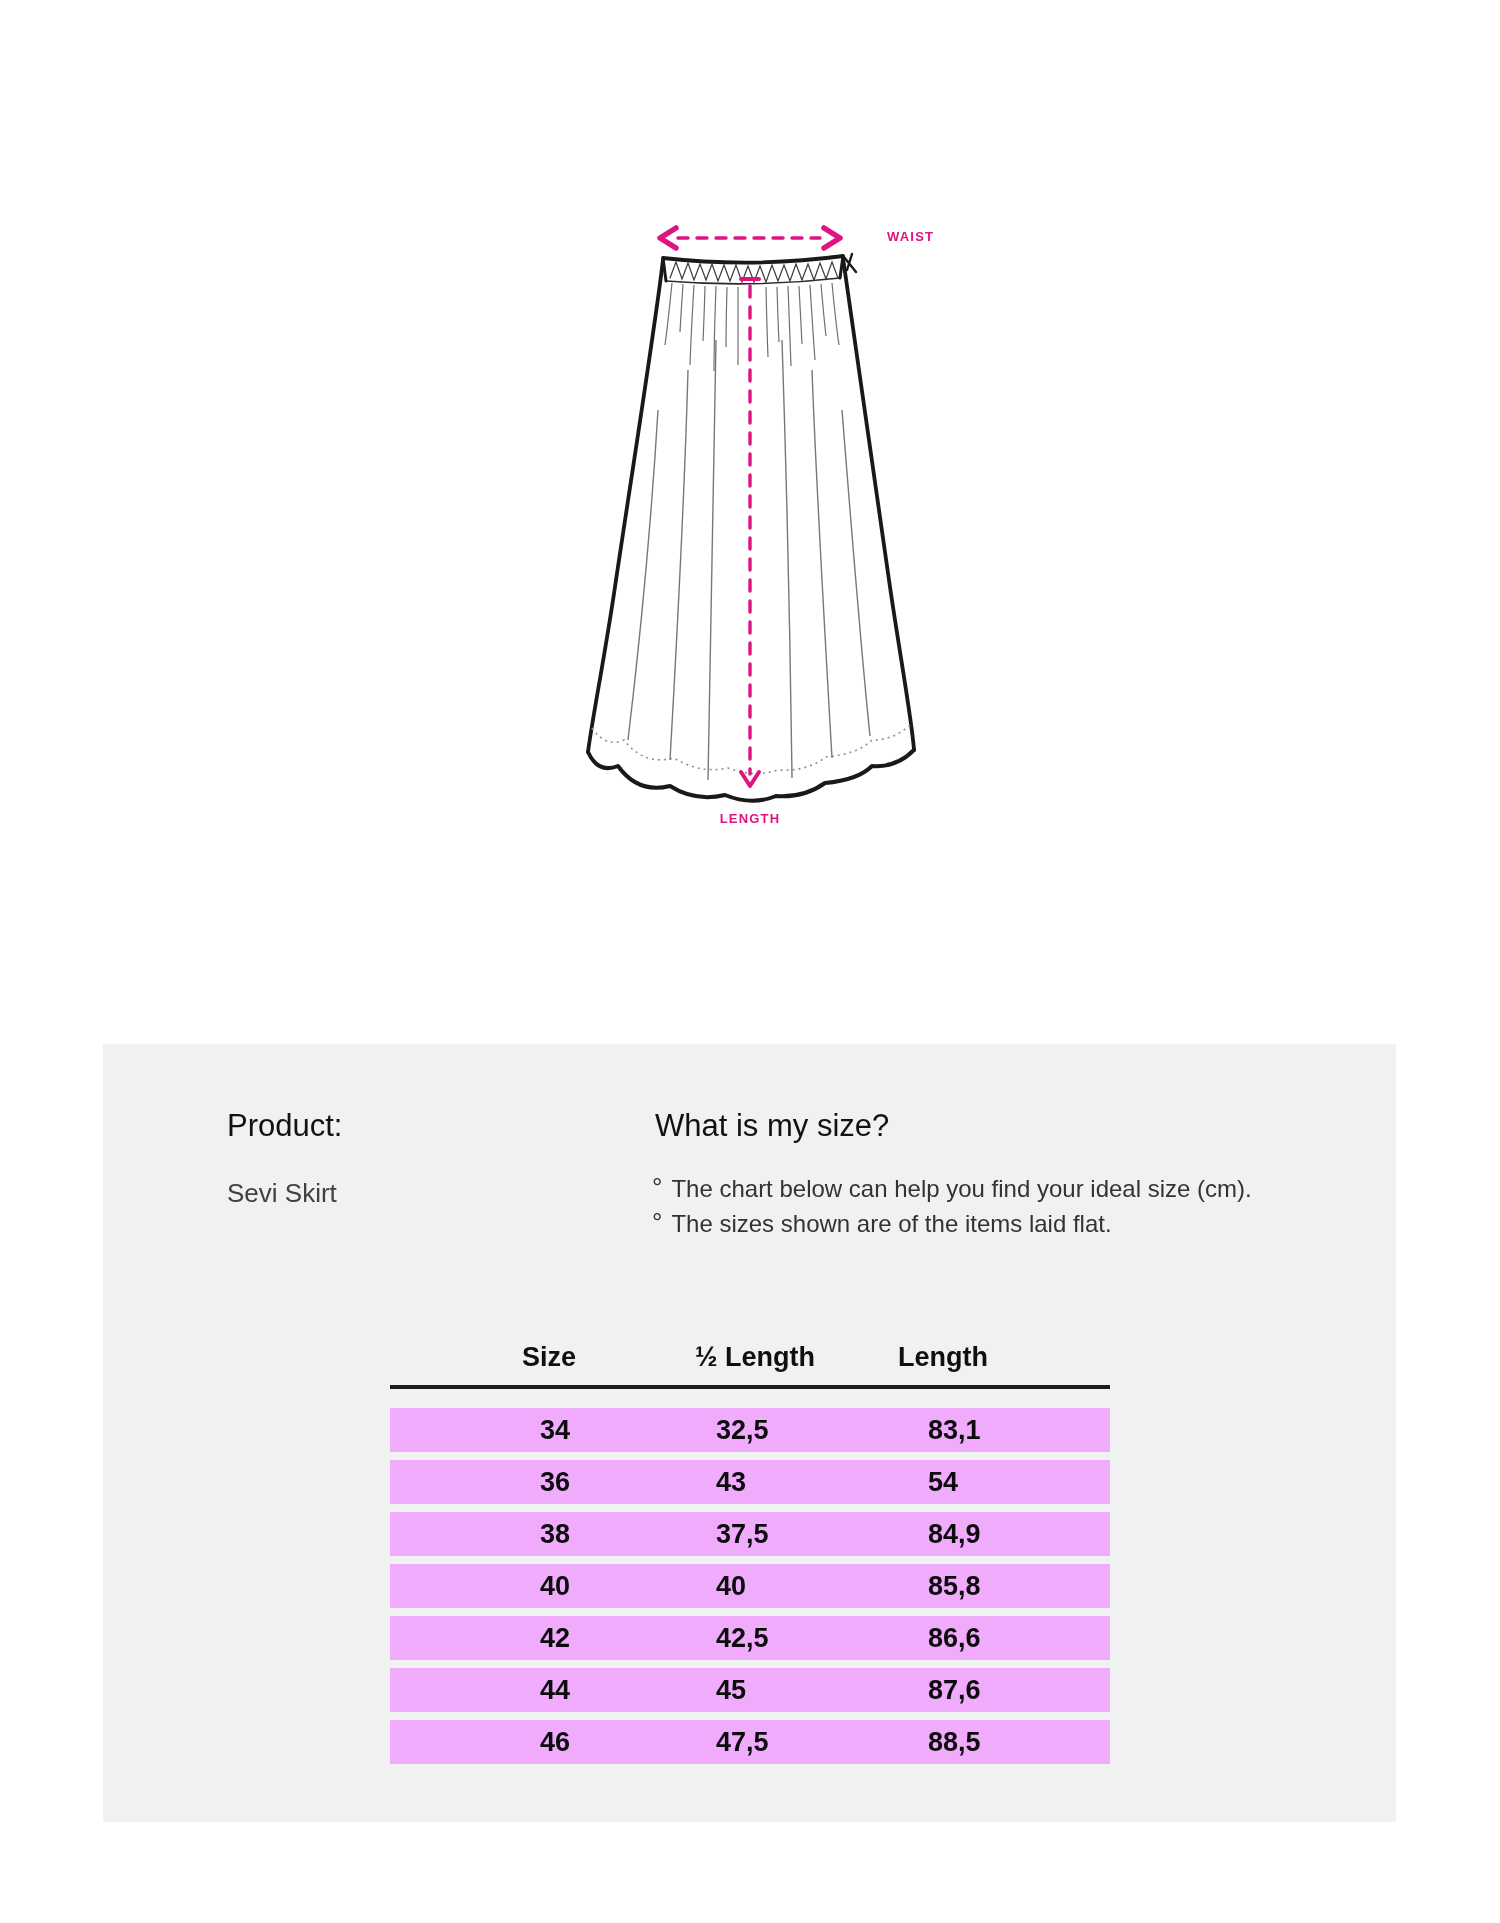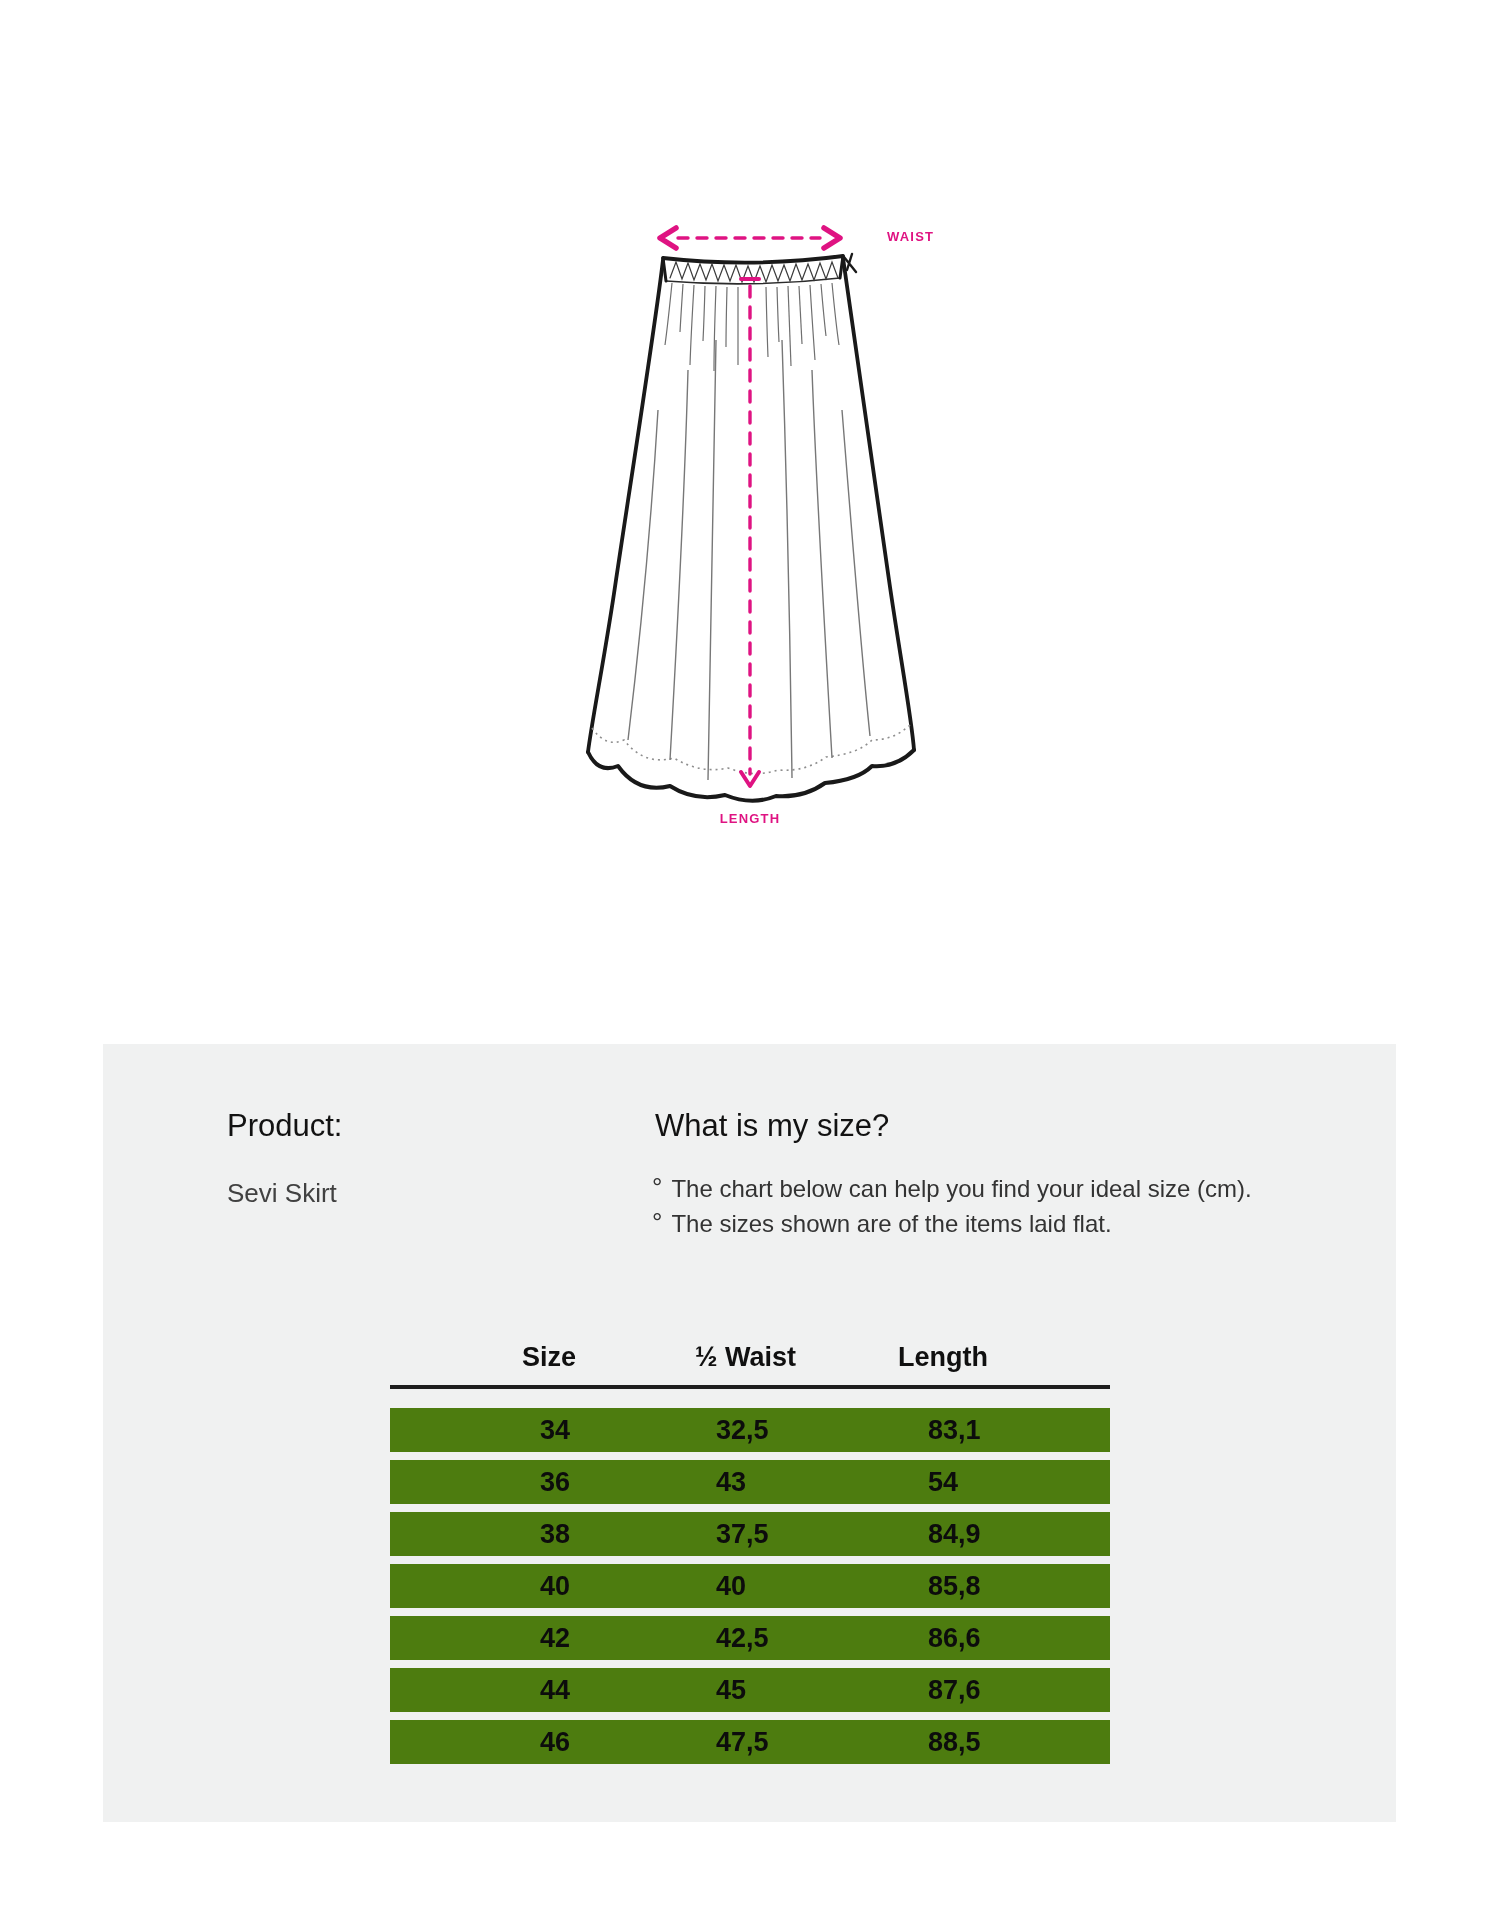--- a/index.html
+++ b/index.html
@@ -24,21 +24,21 @@
   .note{height:35px;line-height:35px;white-space:nowrap;}
   .note .bullet{display:inline-block;margin-right:9px;font-size:26px;vertical-align:1px;}
 
   
   .size-table{position:absolute;left:287px;top:298px;width:720px;}
   .thead{position:relative;height:40px;}
   .th{position:absolute;top:0;font-size:27px;font-weight:700;color:#101010;white-space:nowrap;}
   .th.h0{left:132px;} .th.h1{left:305px;} .th.h2{left:508px;}
   .hrule{position:relative;width:720px;height:4px;background:#1d1d1d;margin-top:3px;}
   .tbody{margin-top:19px;}
-  .trow{position:relative;height:44px;background:#4d7c0f;margin-bottom:8px;}
+  .trow{position:relative;height:44px;background:#f0abfc;margin-bottom:8px;}
   .tcell{position:absolute;top:0;height:44px;line-height:45px;font-size:27px;font-weight:700;
          color:#0c0c0c;white-space:nowrap;}
   .tcell.c0{left:150px;} .tcell.c1{left:326px;} .tcell.c2{left:538px;}
 </style>
 </head>
 <body>
 
 <div class="page">
 
   <div class="illustration">
@@ -118,21 +118,21 @@
         <span class="bullet">°</span><span>The chart below can help you find your ideal size (cm).</span>
       </div>
       <div class="note">
         <span class="bullet">°</span><span>The sizes shown are of the items laid flat.</span>
       </div>
     </div>
 
     <div class="size-table">
       <div class="thead">
         <span class="th h0">Size</span>
-        <span class="th h1">½ Waist</span>
+        <span class="th h1">½ Length</span>
         <span class="th h2">Length</span>
       </div>
       <div class="hrule"></div>
       <div class="tbody">
           <div class="trow">
             <span class="tcell c0">34</span>
             <span class="tcell c1">32,5</span>
             <span class="tcell c2">83,1</span>
           </div>
           <div class="trow">

